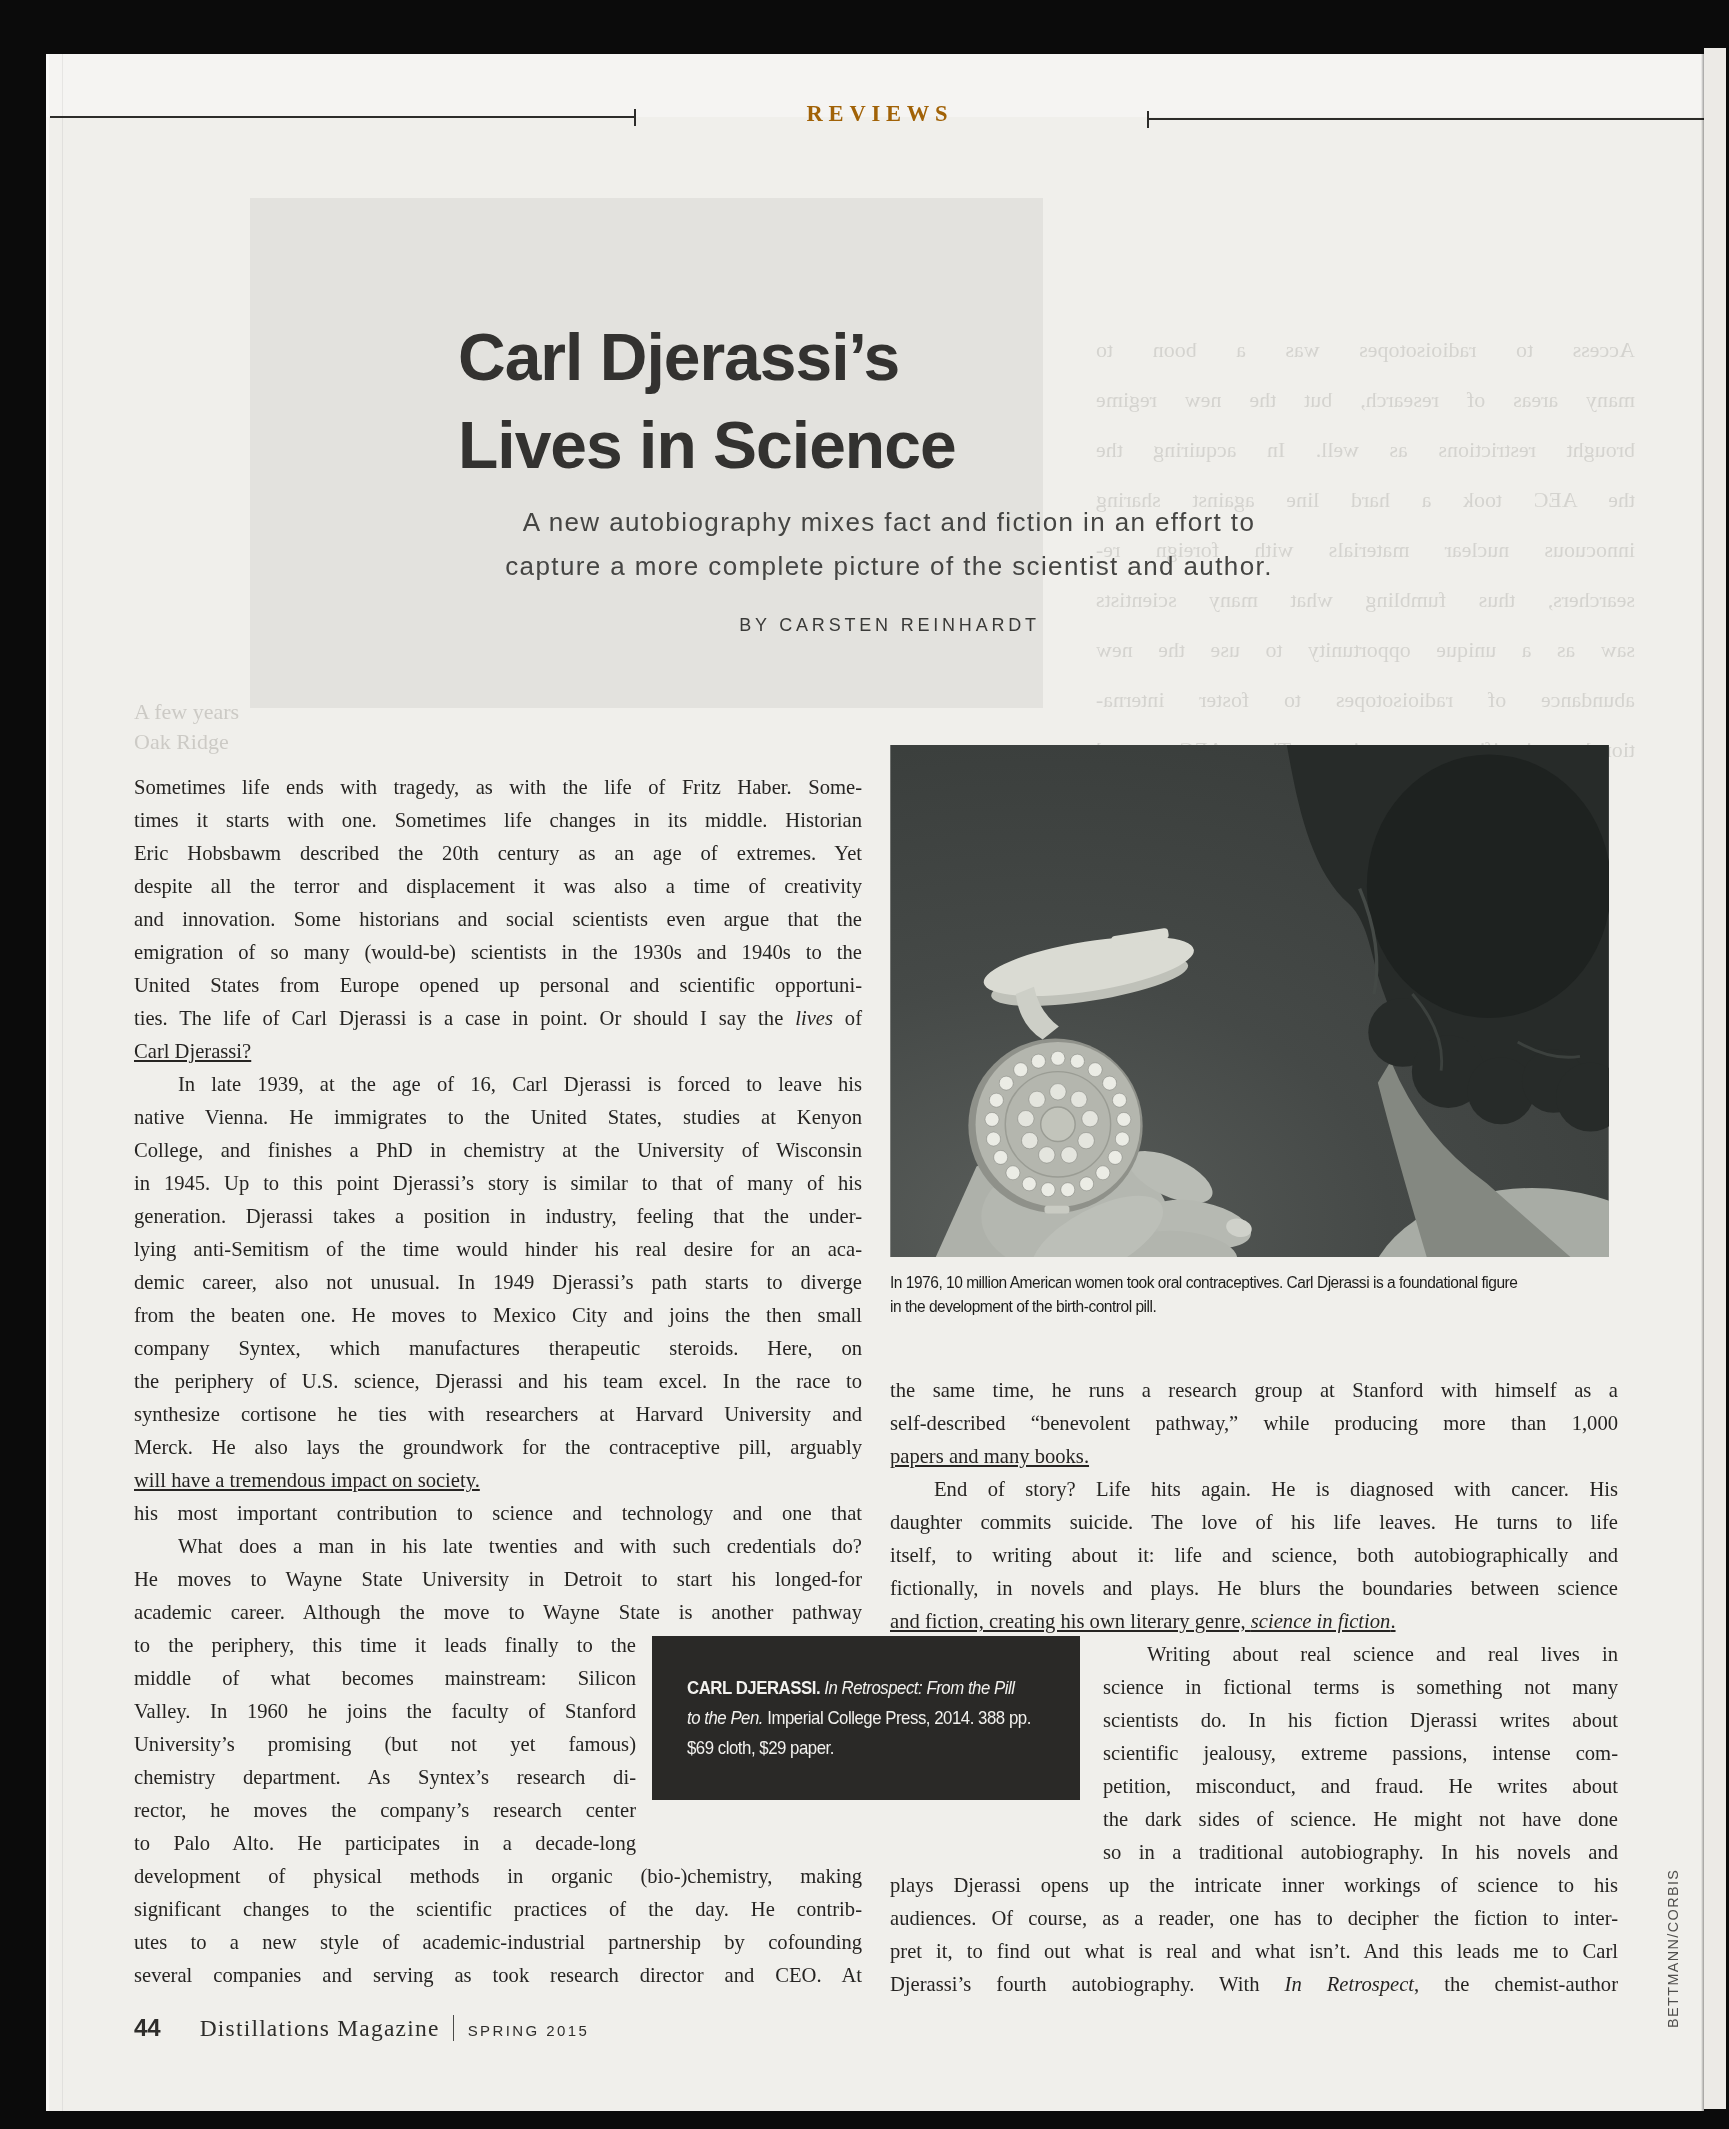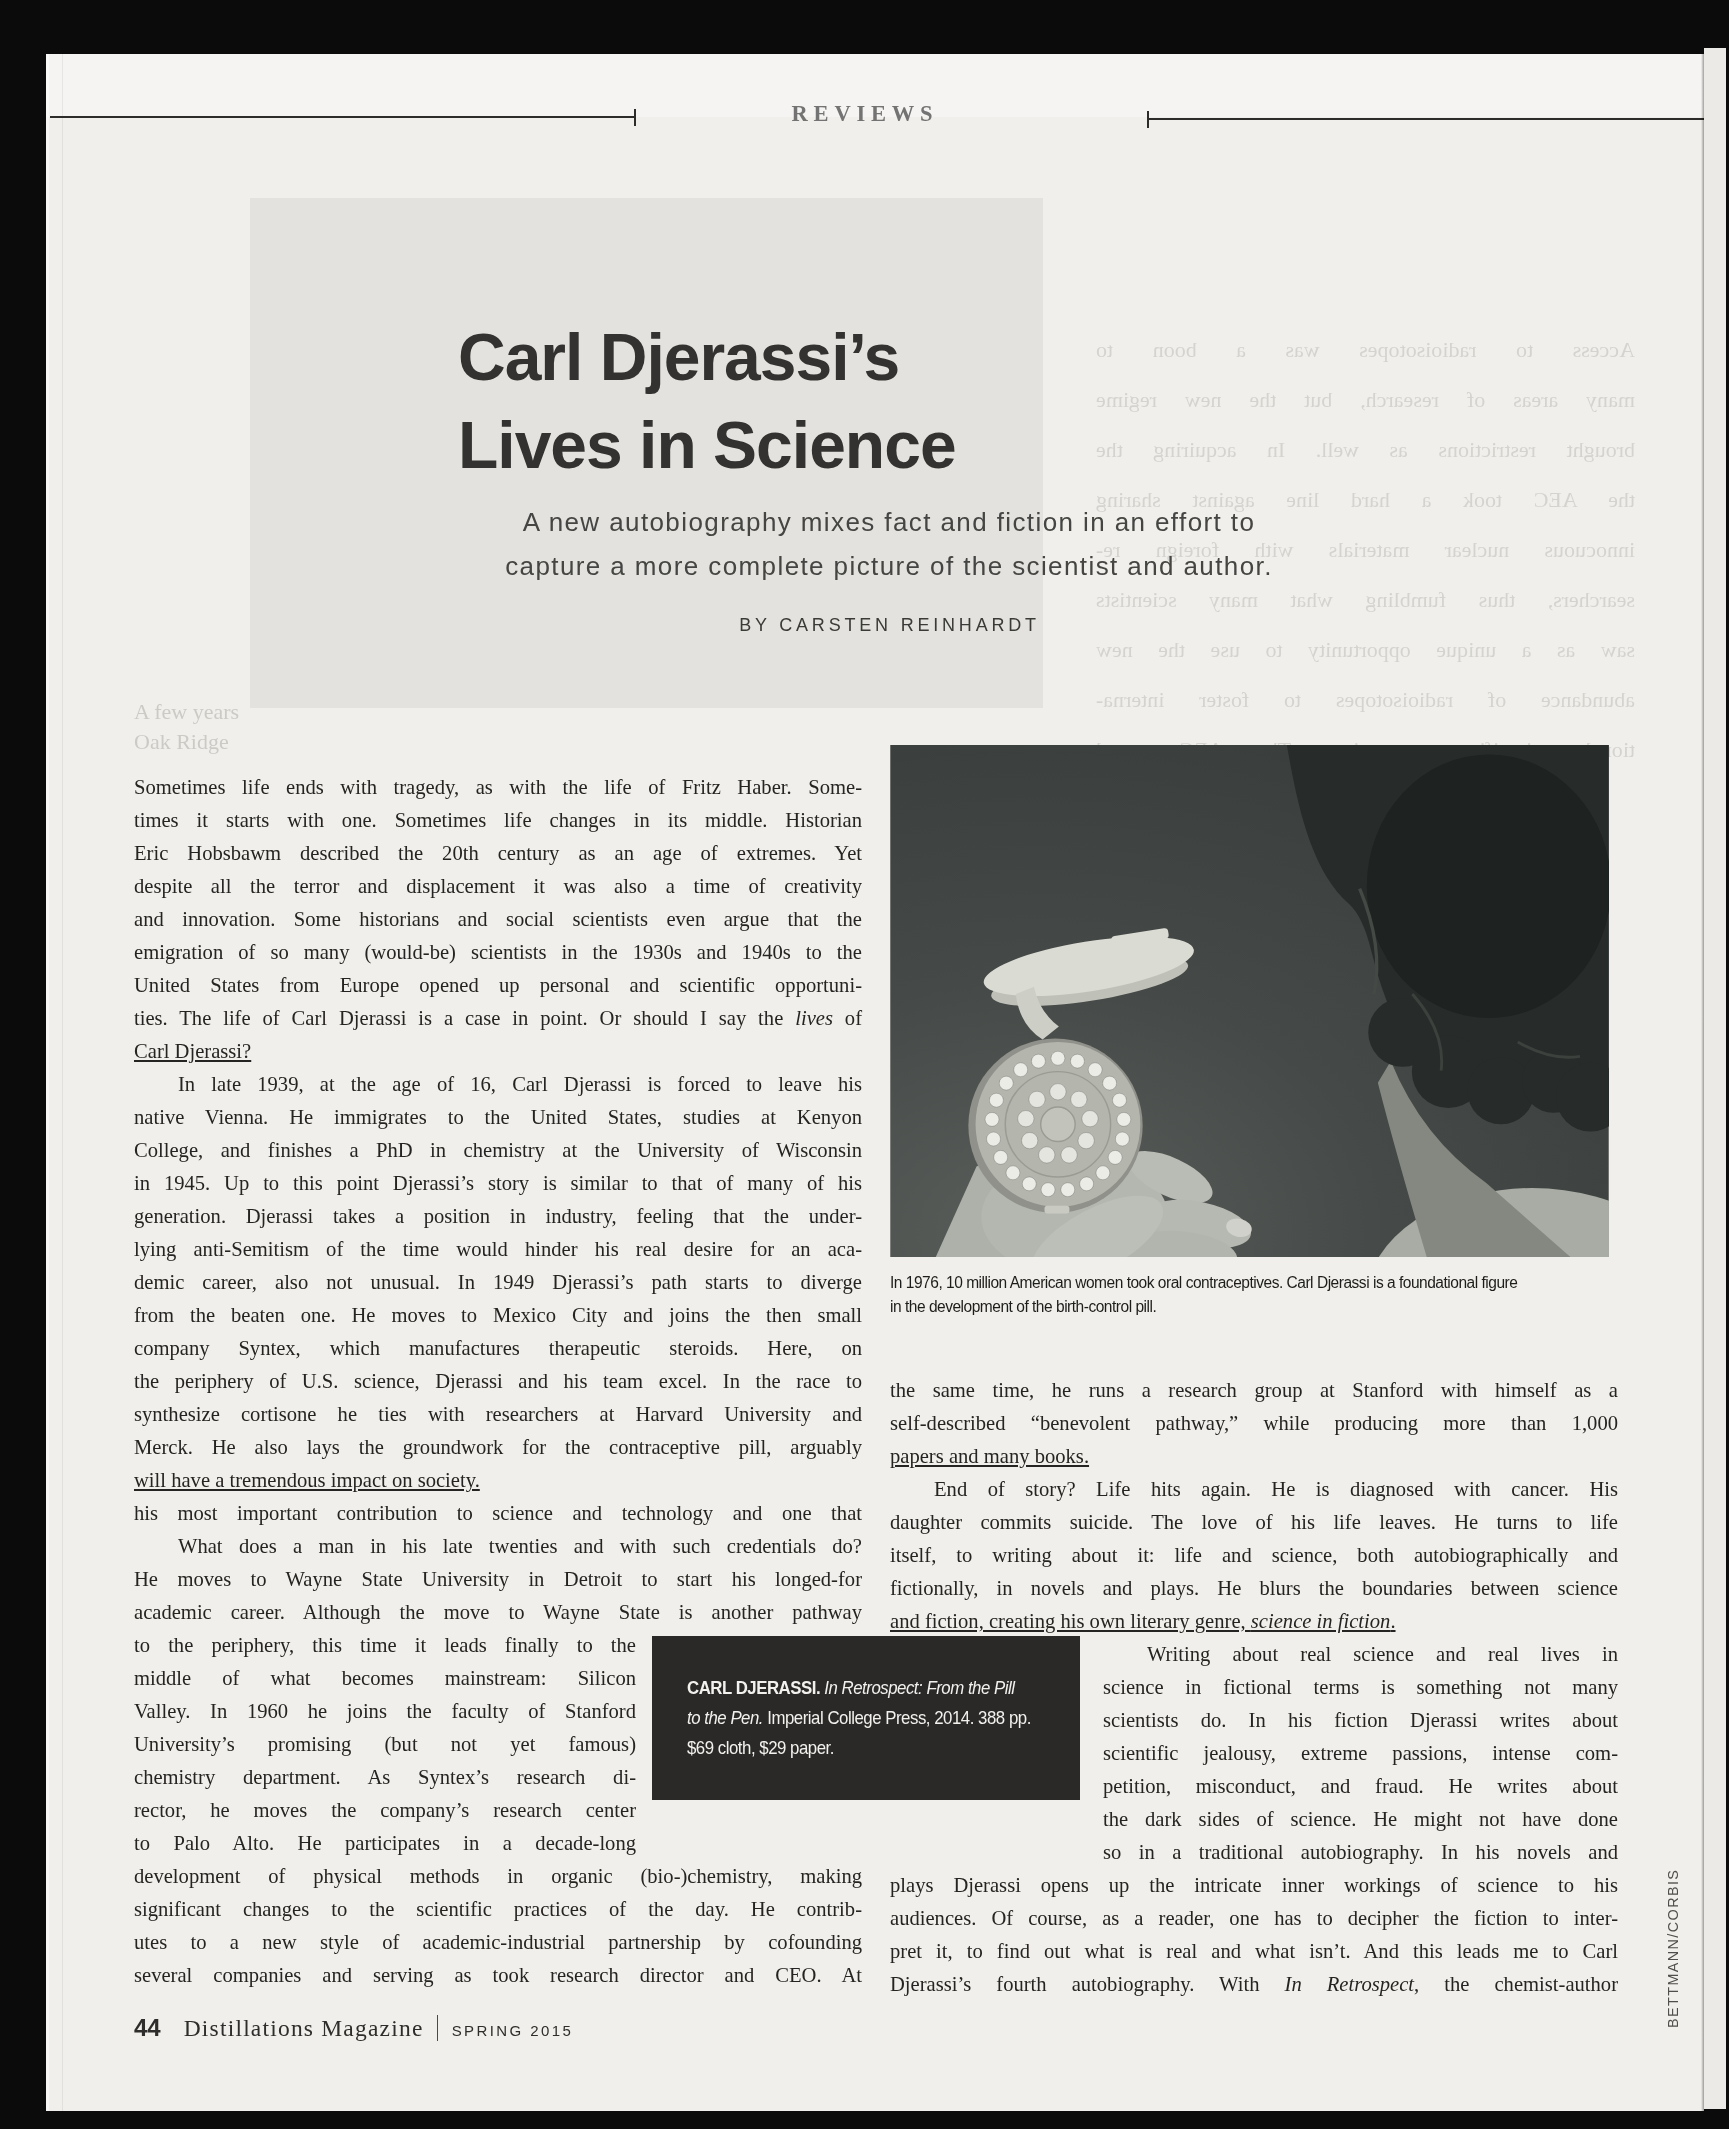--- a/index.html
+++ b/index.html
@@ -8,22 +8,22 @@
   #page{position:absolute;left:46px;top:54px;width:1658px;height:2057px;background:#f0efeb;}
   #page-edge-hl{position:absolute;left:0;top:0;width:3.4px;height:100%;background:rgba(255,255,255,0.5);}
   #page-edge-ln{position:absolute;left:16px;top:0;width:1px;height:100%;background:rgba(0,0,0,0.06);}
   #top-band{position:absolute;left:0;top:0;width:100%;height:63px;background:rgba(255,255,255,0.35);}
   #seam{position:absolute;left:1655px;top:0;width:3.4px;height:100%;
         background:linear-gradient(90deg,rgba(0,0,0,0.0),rgba(0,0,0,0.35));}
   #next-page{position:absolute;left:1704px;top:48px;width:21.6px;height:2061px;background:#eceae6;}
   
   .rule{position:absolute;height:2.4px;background:#2d2c2a;}
   .rule-tick{position:absolute;width:2.4px;height:17px;background:#2d2c2a;}
-  #reviews{position:absolute;top:47px;left:661px;width:316px;text-align:center;
-           font-weight:bold;font-size:22.5px;letter-spacing:5.8px;color:#737373;}
+  #reviews{position:absolute;top:47px;left:676px;width:316px;text-align:center;
+           font-weight:bold;font-size:22.5px;letter-spacing:5.8px;color:#a16207;}
   
   #ghost-patch{position:absolute;left:204px;top:144px;width:793px;height:510px;background:rgba(120,117,112,0.10);}
   #ghost-col{position:absolute;left:1050px;top:271px;width:539px;transform:scaleX(-1);
              font-size:22px;line-height:50px;color:rgba(80,76,70,0.17);}
   #ghost-col .gl{text-align:justify;text-align-last:justify;white-space:nowrap;overflow:hidden;}
   .ghost-frag{position:absolute;font-size:22px;color:rgba(100,95,88,0.26);}
   
   #title{position:absolute;left:412px;top:259px;width:863px;text-align:left;
          font-family:"Liberation Sans","DejaVu Sans",sans-serif;font-weight:bold;
          font-size:66px;line-height:88px;letter-spacing:-1px;color:#333230;}
@@ -52,21 +52,21 @@
            line-height:24px;color:#1d1d1b;transform:scaleX(0.97);transform-origin:left top;}
   
   #bookbox{position:absolute;left:606px;top:1582px;width:428px;height:164px;background:#2a2927;
            font-family:"Liberation Sans","DejaVu Sans",sans-serif;color:#f2f1ee;}
   #bookbox .bb-inner{position:absolute;left:35px;top:37px;font-size:17.7px;letter-spacing:-0.5px;line-height:30px;
            transform:scaleX(0.95);transform-origin:left top;white-space:nowrap;}
   .bb-bold{font-weight:bold;}
   
   #footer{position:absolute;left:88px;top:1960px;display:flex;align-items:baseline;color:#2e2d2b;}
   #footer .fnum{font-family:"Liberation Sans","DejaVu Sans",sans-serif;font-weight:bold;font-size:24px;}
-  #footer .fmag{font-size:23.5px;letter-spacing:1.2px;margin-left:23px;}
+  #footer .fmag{font-size:23.5px;letter-spacing:1.2px;margin-left:39px;}
   #footer .fdiv{width:1.4px;height:26px;background:#4a4a48;margin:0 13.4px;align-self:center;}
   #footer .fiss{font-family:"Liberation Sans","DejaVu Sans",sans-serif;font-size:15px;letter-spacing:2.4px;}
   
   #credit{position:absolute;left:1619px;top:1706px;height:268px;
           writing-mode:vertical-rl;transform:rotate(180deg);
           font-family:"Liberation Sans","DejaVu Sans",sans-serif;font-size:14.4px;letter-spacing:1.4px;color:#4f4e4c;}
 </style>
 </head>
 <body>
 

